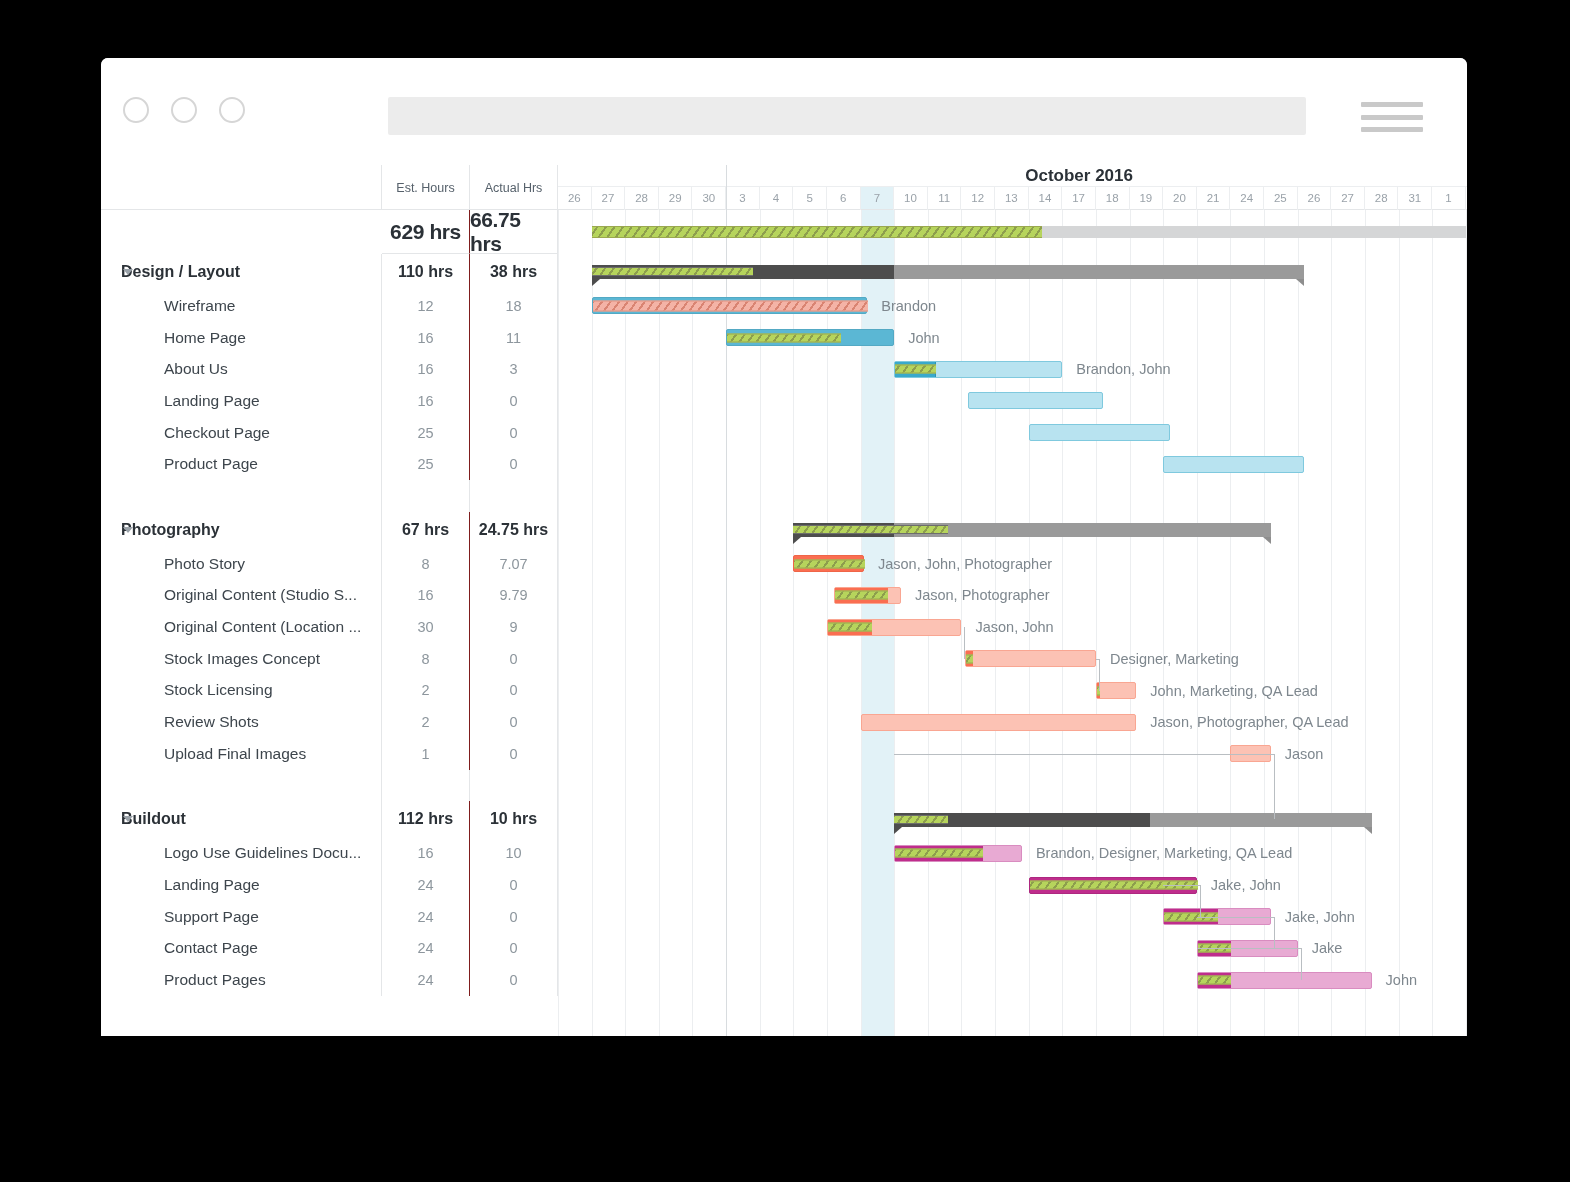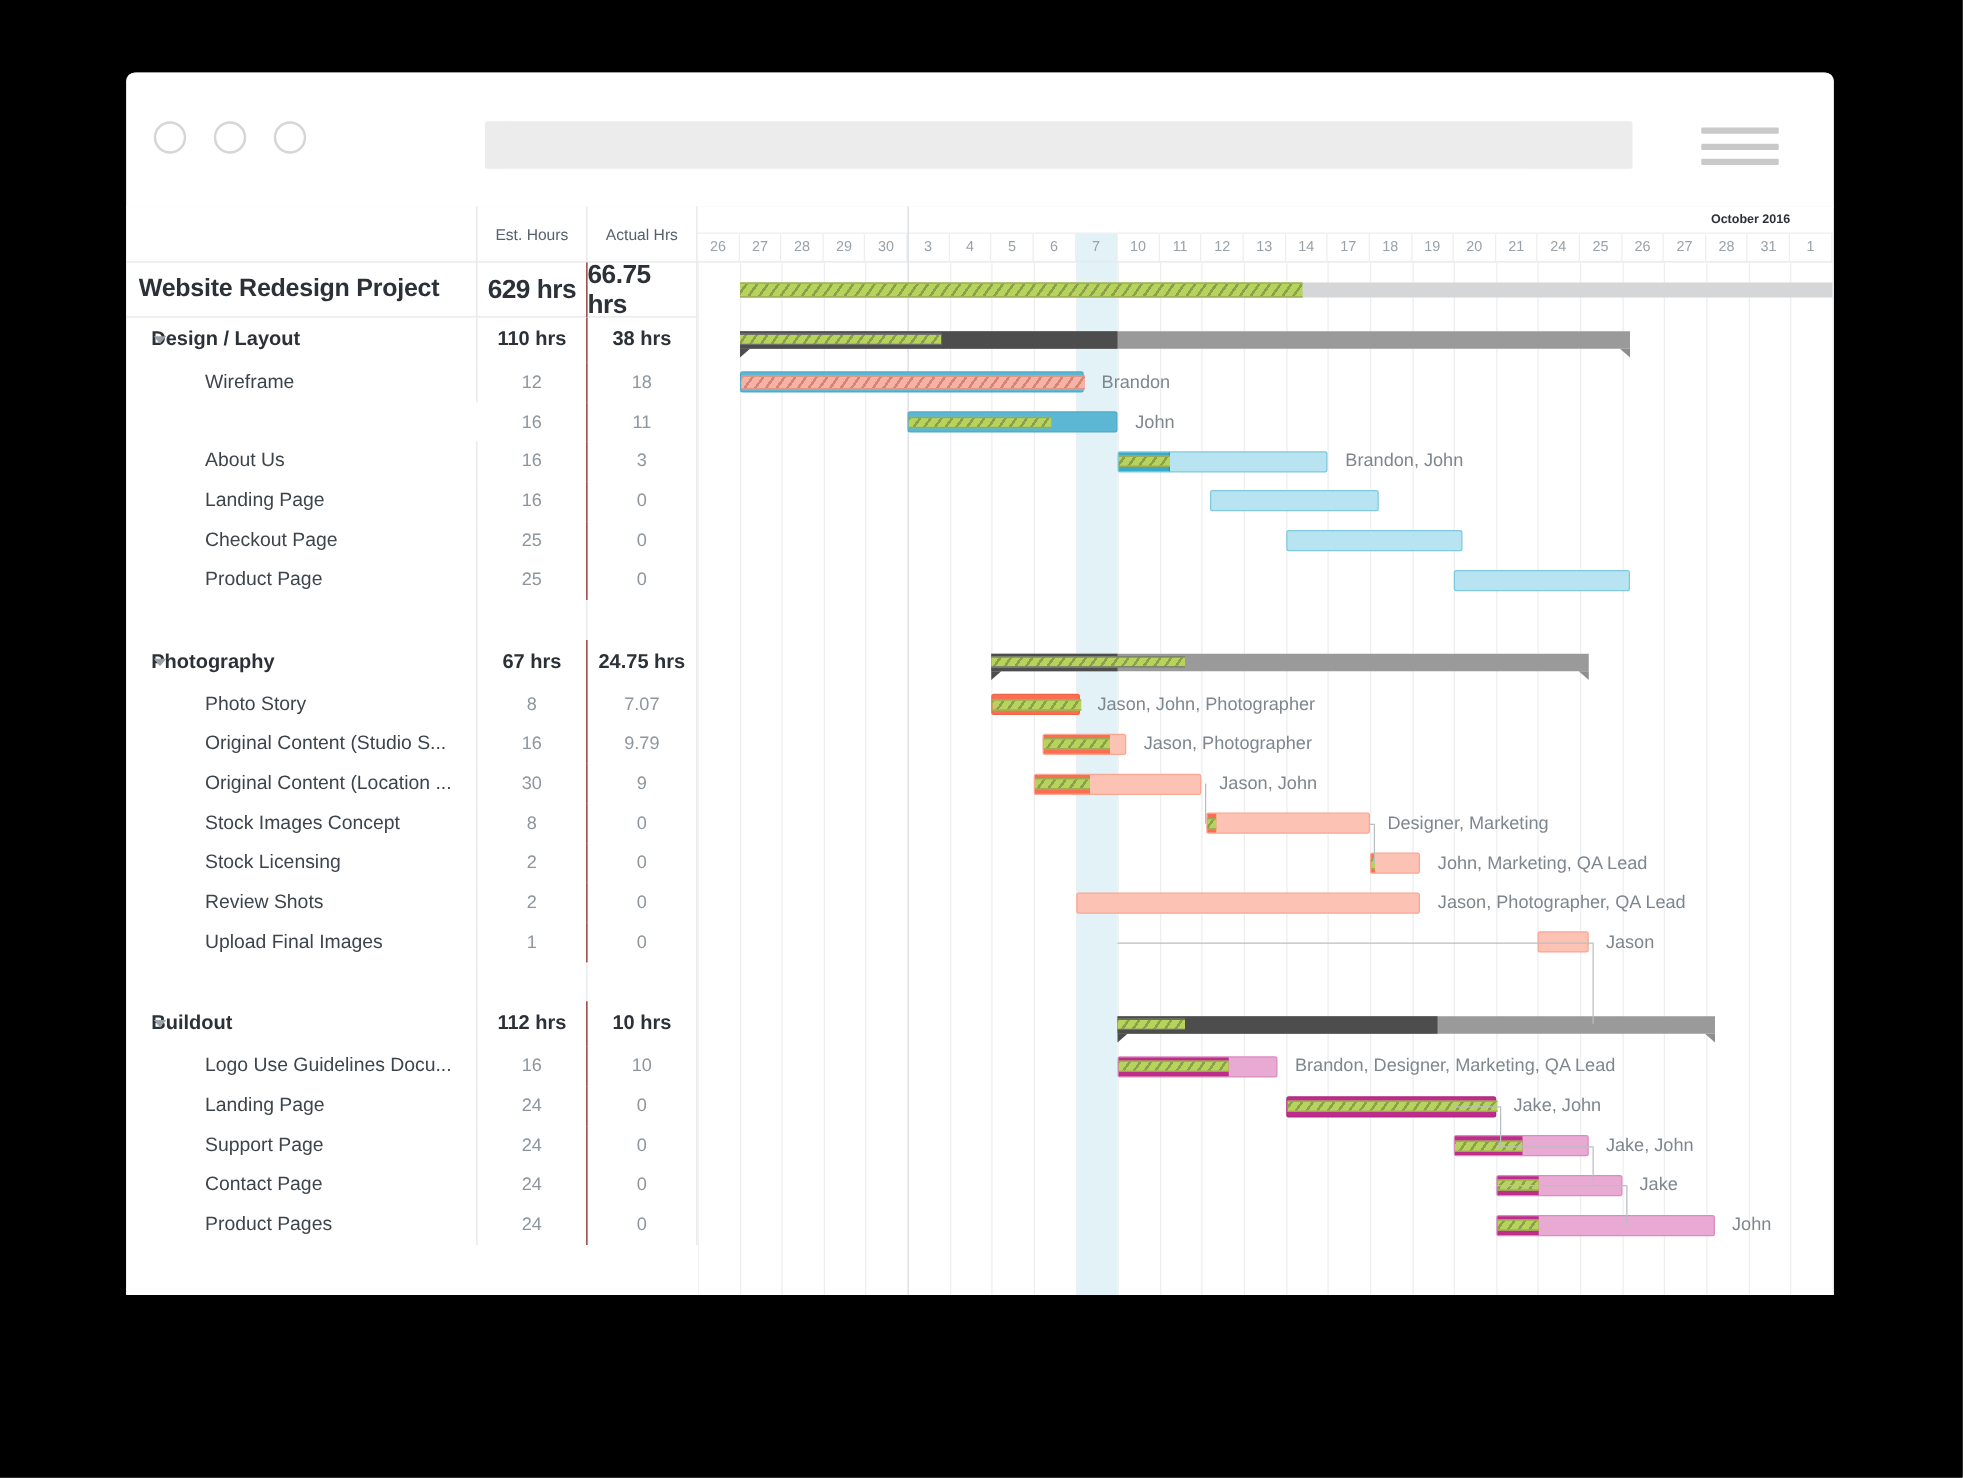--- a/index.html
+++ b/index.html
@@ -55,21 +55,21 @@
   .caret{position:absolute;left:22px;top:50%;transform:translateY(-50%);width:0;height:0;
          border-left:5px solid transparent;border-right:5px solid transparent;border-top:6px solid #9aa2a9;}
 
   .spacer{height:31.7px;}
   .spacer .name,.spacer .est,.spacer .act{border-right:1px solid #e4e6e8;}
 
   
   .rpane{position:absolute;left:457px;top:0;right:0;height:100%;overflow:hidden;}
   .thead{position:absolute;left:0;top:0;width:100%;height:45px;}
   .monthbar{position:absolute;left:0;top:0;width:100%;height:22px;border-bottom:1px solid #eceef0;box-sizing:border-box;}
-  .monthlab{position:absolute;top:0;height:22px;line-height:22px;text-align:right;font-size:10px;font-weight:bold;color:#2b3137;}
+  .monthlab{position:absolute;top:0;height:22px;line-height:22px;text-align:center;font-size:17px;font-weight:bold;color:#2b3137;}
   .monthsep{position:absolute;top:0;width:1px;height:45px;background:#d8dcdf;}
   .daysrow{position:absolute;left:0;top:22px;width:100%;height:23px;border-bottom:1px solid #e4e6e8;box-sizing:border-box;}
   .day{position:absolute;top:0;height:23px;line-height:23px;text-align:center;font-size:11.5px;color:#9aa2a9;
        border-right:1px solid #eceef0;box-sizing:border-box;}
 
   .gridwrap{position:absolute;left:0;top:45px;width:100%;bottom:0;}
   .vline{position:absolute;top:0;bottom:0;width:1px;background:#eceef0;}
   .today{position:absolute;top:0;bottom:0;background:#e2f2f7;}
   .todayhdr{position:absolute;top:22px;height:23px;background:#e2f2f7;}
 
@@ -142,42 +142,42 @@
     <div class="body">
 
       <div class="lpane">
         <div class="hdrrow">
           <div class="colnames"></div>
           <div class="colA">Est. Hours</div>
           <div class="colB">Actual Hrs</div>
         </div>
         <div class="rows" id="left-rows">
             <div class="row project">
-              <div class="name">
-                <span>Website Redesign Project</span>
-              </div>
               <div class="est">629 hrs</div>
               <div class="act">66.75 hrs</div>
             </div>
             <div class="row group">
               <div class="name">
                 <span class="caret"></span>
                 <span>Design / Layout</span>
               </div>
               <div class="est">110 hrs</div>
               <div class="act">38 hrs</div>
             </div>
             <div class="row task">
               <div class="name">
                 <span>Wireframe</span>
               </div>
               <div class="est">12</div>
               <div class="act">18</div>
             </div>
             <div class="row task">
+              <div class="name">
+                <span>Home Page</span>
+              </div>
               <div class="est">16</div>
               <div class="act">11</div>
             </div>
             <div class="row task">
               <div class="name">
                 <span>About Us</span>
               </div>
               <div class="est">16</div>
               <div class="act">3</div>
             </div>

